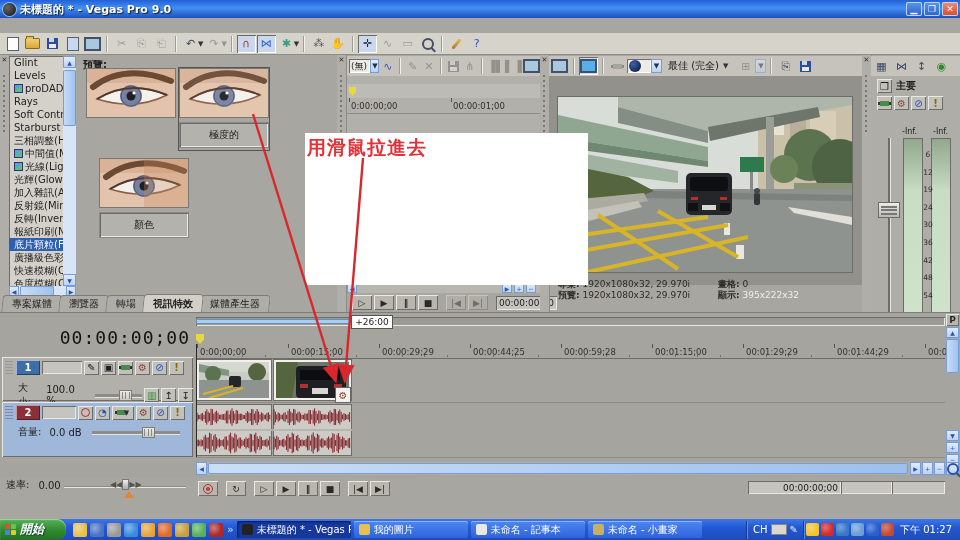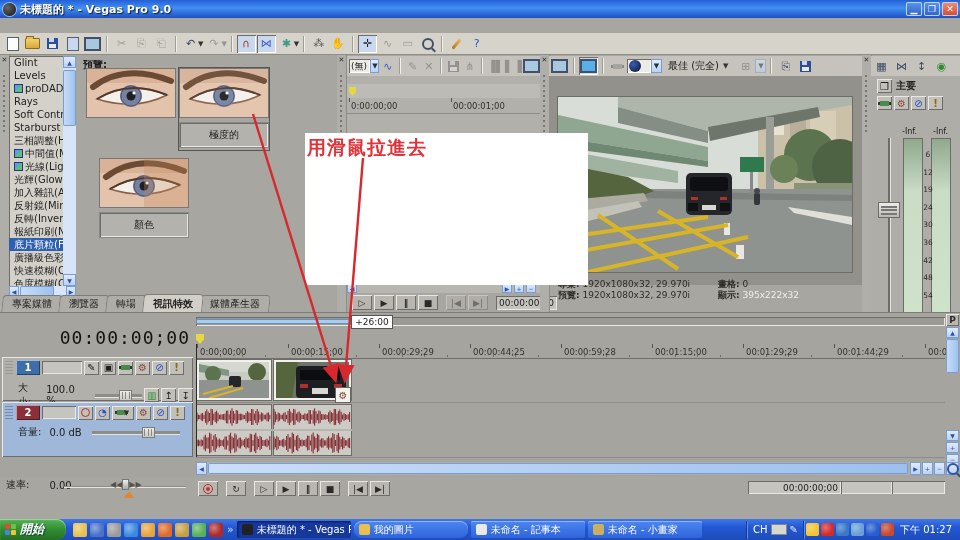--- a/index.html
+++ b/index.html
@@ -684,21 +684,21 @@
     <div class="xpbtn abs" style="left:714px;top:0;width:11px;height:13px">▶</div>
     <div class="xpbtn abs" style="left:726px;top:0;width:11px;height:13px">+</div>
     <div class="xpbtn abs" style="left:738px;top:0;width:11px;height:13px">−</div>
   </div>
   <div class="xpbtn abs" style="left:946px;top:462px;width:13px;height:13px">
       <span class="i-zoom" style="border-color:#2A52A8"></span>
     </div>
 
   <div class="abs row" style="left:6px;top:478px">
     <span>速率:</span>
-    <span style="margin-left:20px">0.00</span>
+    <span style="margin-left:9px">0.00</span>
   </div>
   <div class="abs" style="left:64px;top:486px;width:122px;height:1px;background:#8E8C86;box-shadow:0 1px 0 #E8E6E0"></div>
   <div class="abs row f8" style="left:110px;top:480px;color:#55534E">◀◀<span style="width:5px;height:9px;background:linear-gradient(#EEE,#AAA);box-shadow:0 0 0 1px #777;margin:0 1px"></span>▶▶</div>
   <div class="abs" style="left:124px;top:491px;width:0;height:0;border-left:5px solid transparent;border-right:5px solid transparent;border-bottom:7px solid #E08830"></div>
 
   <div class="abs row" style="left:198px;top:481px">
     <div class="tpb">
         <span class="rec"></span>
       </div>
     <div style="width:6px"></div>
@@ -737,21 +737,21 @@
         <div class="qli" style="background: radial-gradient(circle at 35% 35%, rgba(255, 255, 255, 0.4), transparent 60%), rgb(200, 160, 64);"></div>
         <div class="qli" style="background: radial-gradient(circle at 35% 35%, rgba(255, 255, 255, 0.4), transparent 60%), rgb(88, 176, 88);"></div>
         <div class="qli" style="background: radial-gradient(circle at 35% 35%, rgba(255, 255, 255, 0.4), transparent 60%), rgb(176, 40, 40);"></div>
       </div>
     <div style="color:#CFE0FF;font-size:11px;margin-left:4px">»</div>
     <div id="tbwins" class="row">
         <div class="tbwin active" style="width: 104px;">
           <div class="wi" style="background: rgb(34, 34, 34);"></div>
           <span>未標題的 * - Vegas P...</span>
         </div>
-        <div class="tbwin" style="width: 104px; border-radius: 8px;">
+        <div class="tbwin" style="width: 104px;">
           <div class="wi" style="background: rgb(232, 192, 80);"></div>
           <span>我的圖片</span>
         </div>
         <div class="tbwin" style="width: 104px;">
           <div class="wi" style="background: rgb(232, 232, 232);"></div>
           <span>未命名 - 記事本</span>
         </div>
         <div class="tbwin" style="width: 104px;">
           <div class="wi" style="background: rgb(200, 176, 96);"></div>
           <span>未命名 - 小畫家</span>

